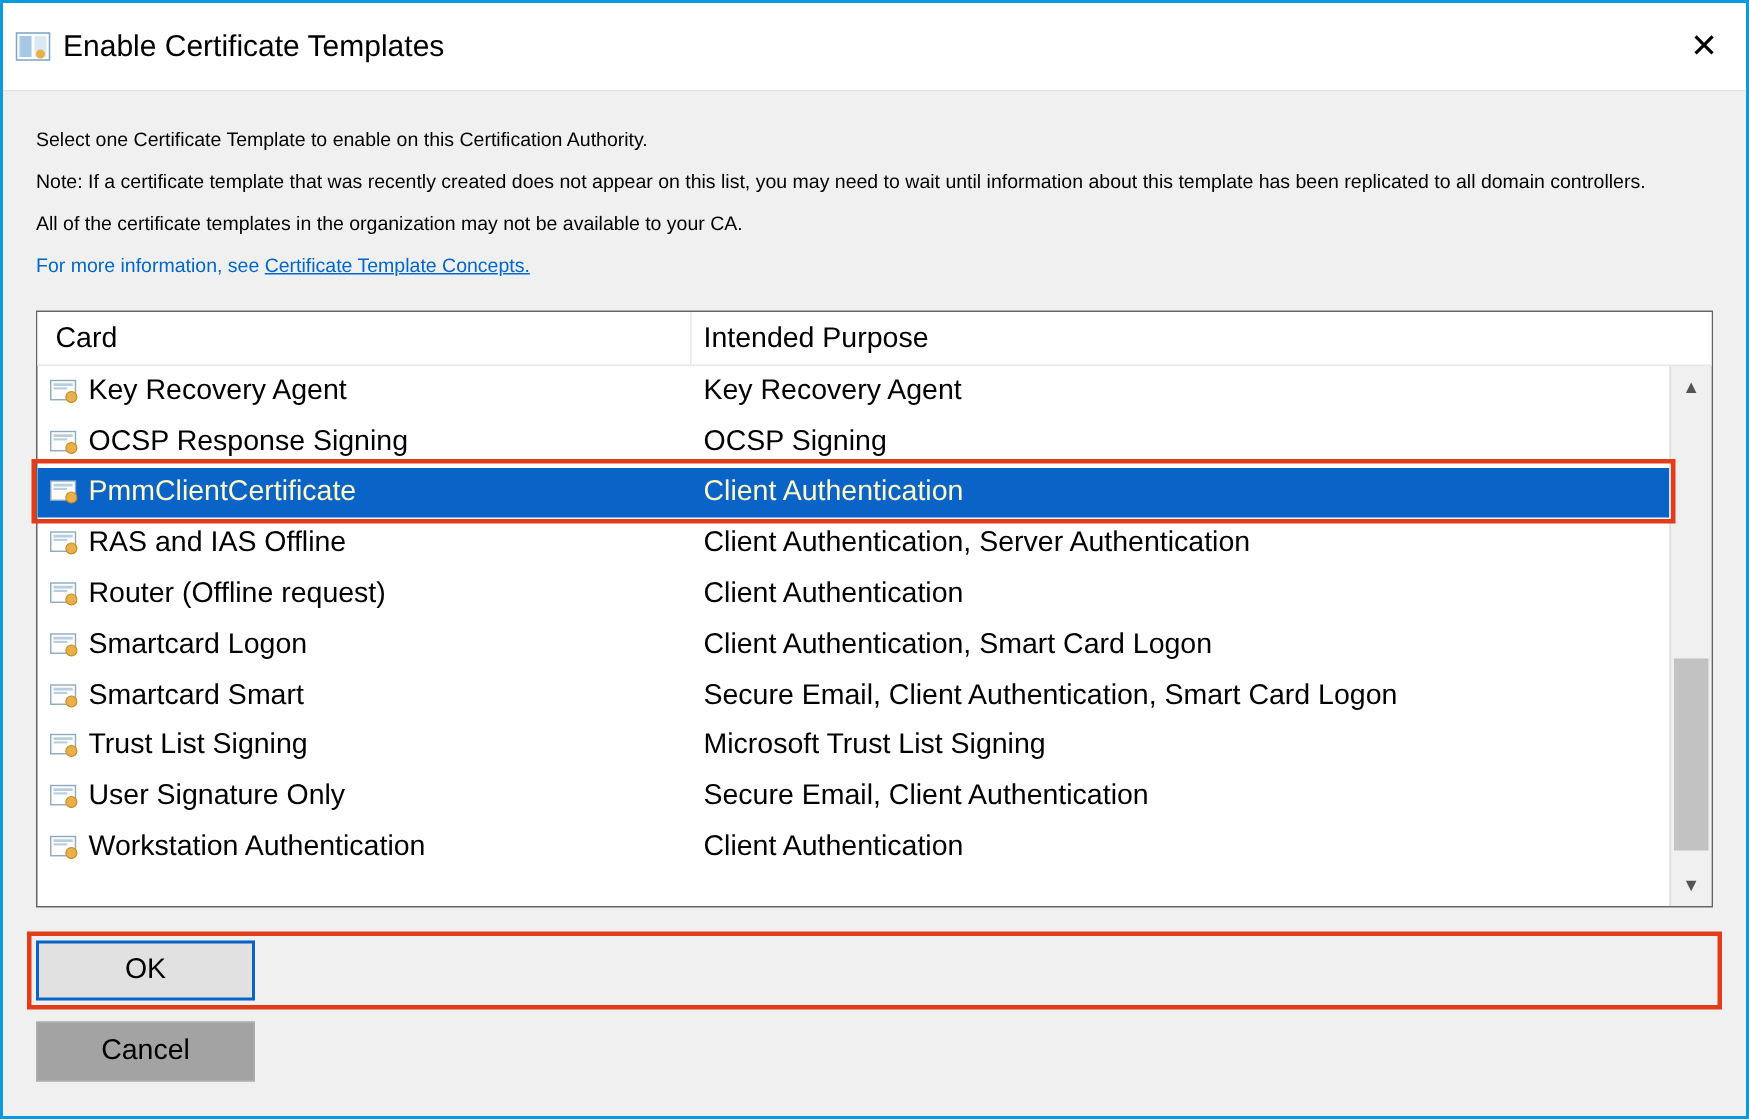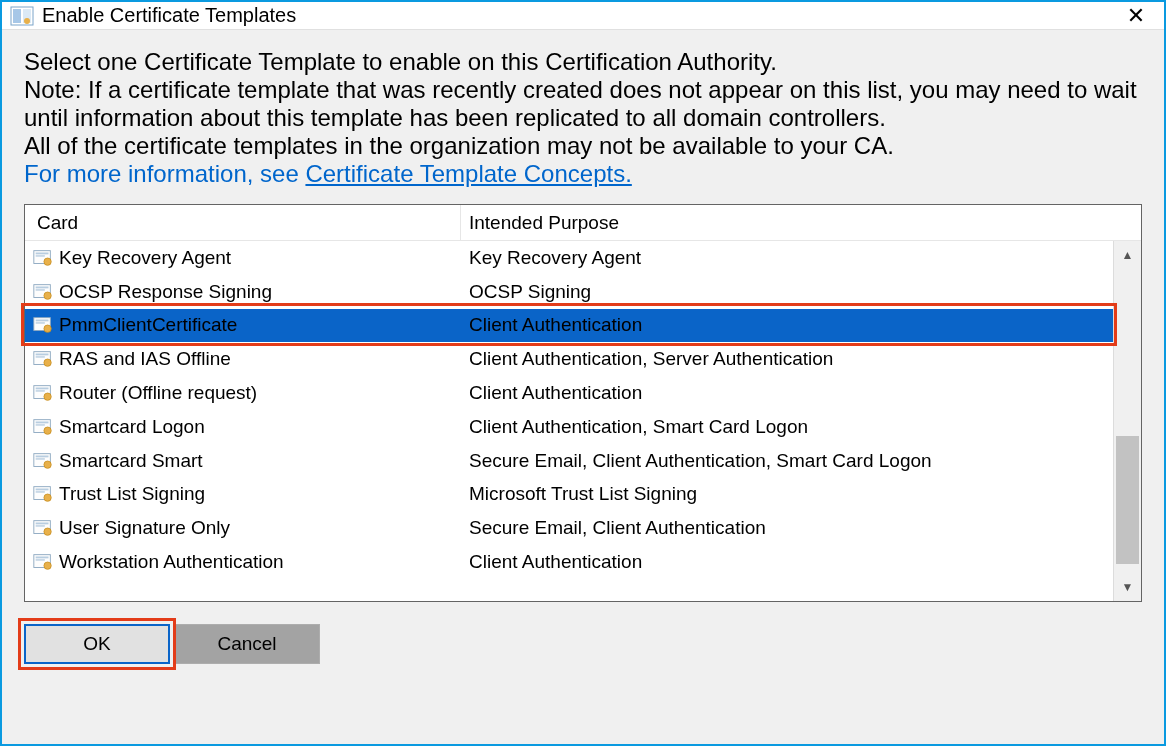--- a/index.html
+++ b/index.html
@@ -11,21 +11,21 @@
     background: #fff;
     color: #000;
   }
   .window {
     width: 100%; height: 100%;
     border: 2px solid #0a9ae0;
     display: flex; flex-direction: column;
     background: #f0f0f0;
   }
   .titlebar {
-    height: 28px;
+    height: 59px;
     display: flex; align-items: center;
     padding: 0 4px 0 8px;
     background: #fff;
     border-bottom: 1px solid #e0e0e0;
     gap: 8px;
   }
   .titlebar .appicon {
     width: 24px; height: 24px; position: relative;
     display: inline-flex; align-items: center; justify-content: center;
   }
@@ -41,21 +41,21 @@
     font-size: 22px; font-weight: 200;
     cursor: default; user-select: none;
     font-family: Arial, sans-serif;
   }
   .body {
     padding: 18px 22px 22px 22px;
     display: flex; flex-direction: column;
     flex: 1;
   }
   .instructions {
-    font-size: 24px;
+    font-size: 13px;
     line-height: 28px;
     color: #000;
     margin-bottom: 16px;
   }
   .link {
     color: #0066cc;
     text-decoration: underline;
     cursor: pointer;
   }
   .listbox-wrap {
@@ -103,29 +103,30 @@
   .row {
     display: flex; height: 33.8px; align-items: center;
     font-size: 19px;
     justify-content: space-between;
   }
   .row .icon { width: 30px; height:100%; display:flex; align-items:center; justify-content:center; padding-left:6px; }
   .row .icon svg { width: 22px; height: 22px; }
   .row .cname { width: 406px; padding-left:4px; white-space: nowrap; overflow: hidden; }
   .row .cpurpose { flex: 1; padding-left: 8px; white-space: nowrap; overflow: hidden; }
   .row.selected { background: #0a64c8; color: #fff; }
-  .row.selected .cname, .row.selected .cpurpose { color: #000000; }
+  .row.selected .cname, .row.selected .cpurpose { color: #fef9c3; }
   .highlight-row {
     position: absolute;
     border: 3px solid #e33c19;
     pointer-events: none;
   }
   .buttons {
-    display: flex; gap: 4px;
+    display: flex; gap: 14px;
     margin-top: 22px;
+    flex-direction: column;
   }
   .btn {
     width: 146px; height: 40px;
     display: flex; align-items: center; justify-content: center;
     background: #a3a3a3;
     border: 1px solid #adadad;
     font-size: 19px;
     cursor: default; user-select: none;
   }
   .btn.ok {

